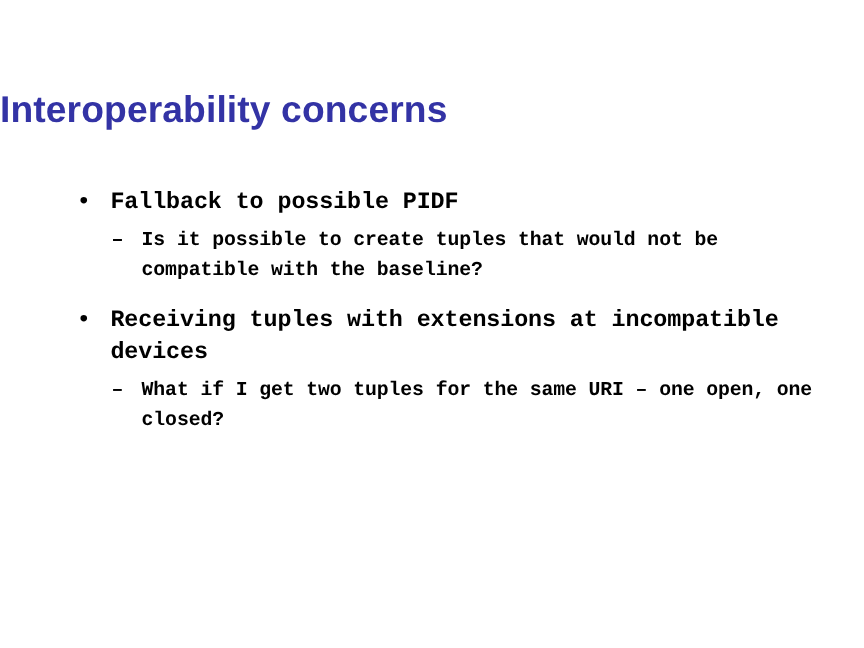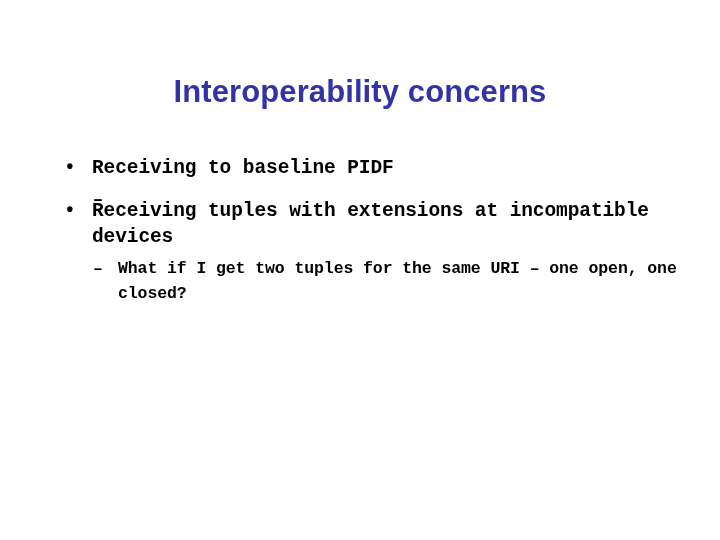--- a/index.html
+++ b/index.html
@@ -18,21 +18,20 @@
     width: 720px;
     height: 540px;
     background: #ffffff;
     box-sizing: border-box;
   }
   .slide-title {
     position: absolute;
     left: 0;
     top: 74px;
     width: 720px;
-    text-align: center;
     font-family: "Liberation Sans", "DejaVu Sans", sans-serif;
     font-weight: bold;
     font-size: 31px;
     letter-spacing: 0.1px;
     color: #3333a5;
     line-height: 1.15;
   }
   .body-area {
     position: absolute;
     left: 0;
@@ -100,28 +99,29 @@
 
 <div class="slide">
 
   <div class="slide-title">Interoperability concerns</div>
 
   <div class="body-area">
 
     <div class="group">
       <div class="l1">
         <span class="marker">•</span>
-        <span>Receiving to baseline PIDF</span>
+        <span>Fallback to possible PIDF</span>
       </div>
       <div class="l2-list">
         <div class="l2">
           <span class="marker">–</span>
         </div>
         <div class="l2">
           <span class="marker">–</span>
+          <span>Is it possible to create tuples that would not be compatible with the baseline?</span>
         </div>
       </div>
     </div>
 
     <div class="group">
       <div class="l1">
         <span class="marker">•</span>
         <span>Receiving tuples with extensions at incompatible devices</span>
       </div>
       <div class="l2-list">

